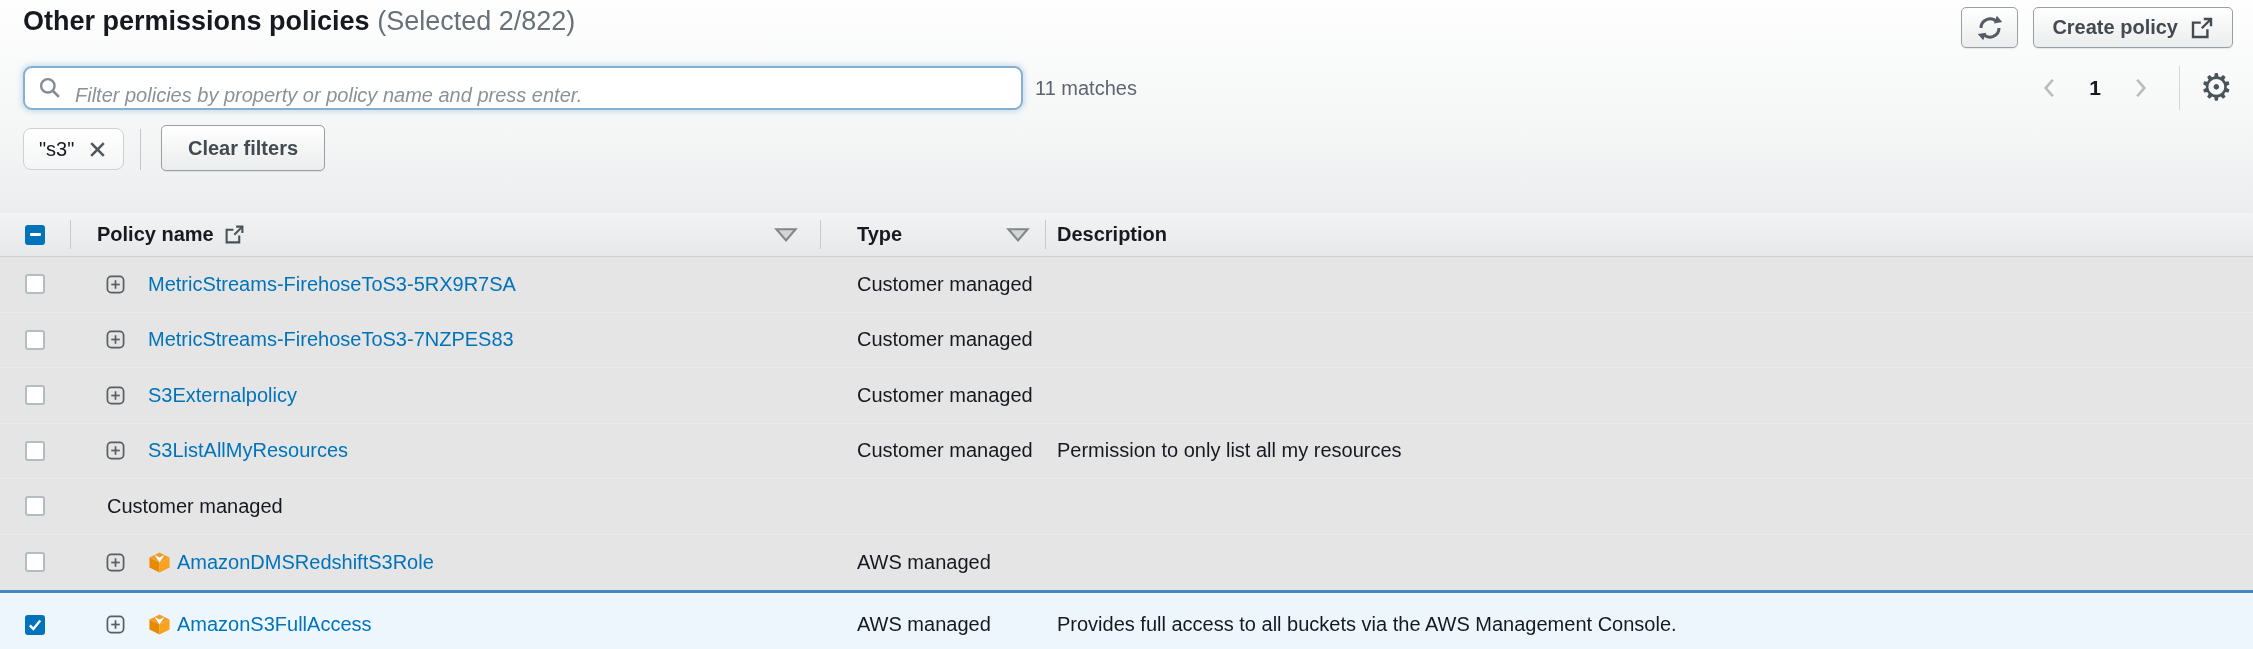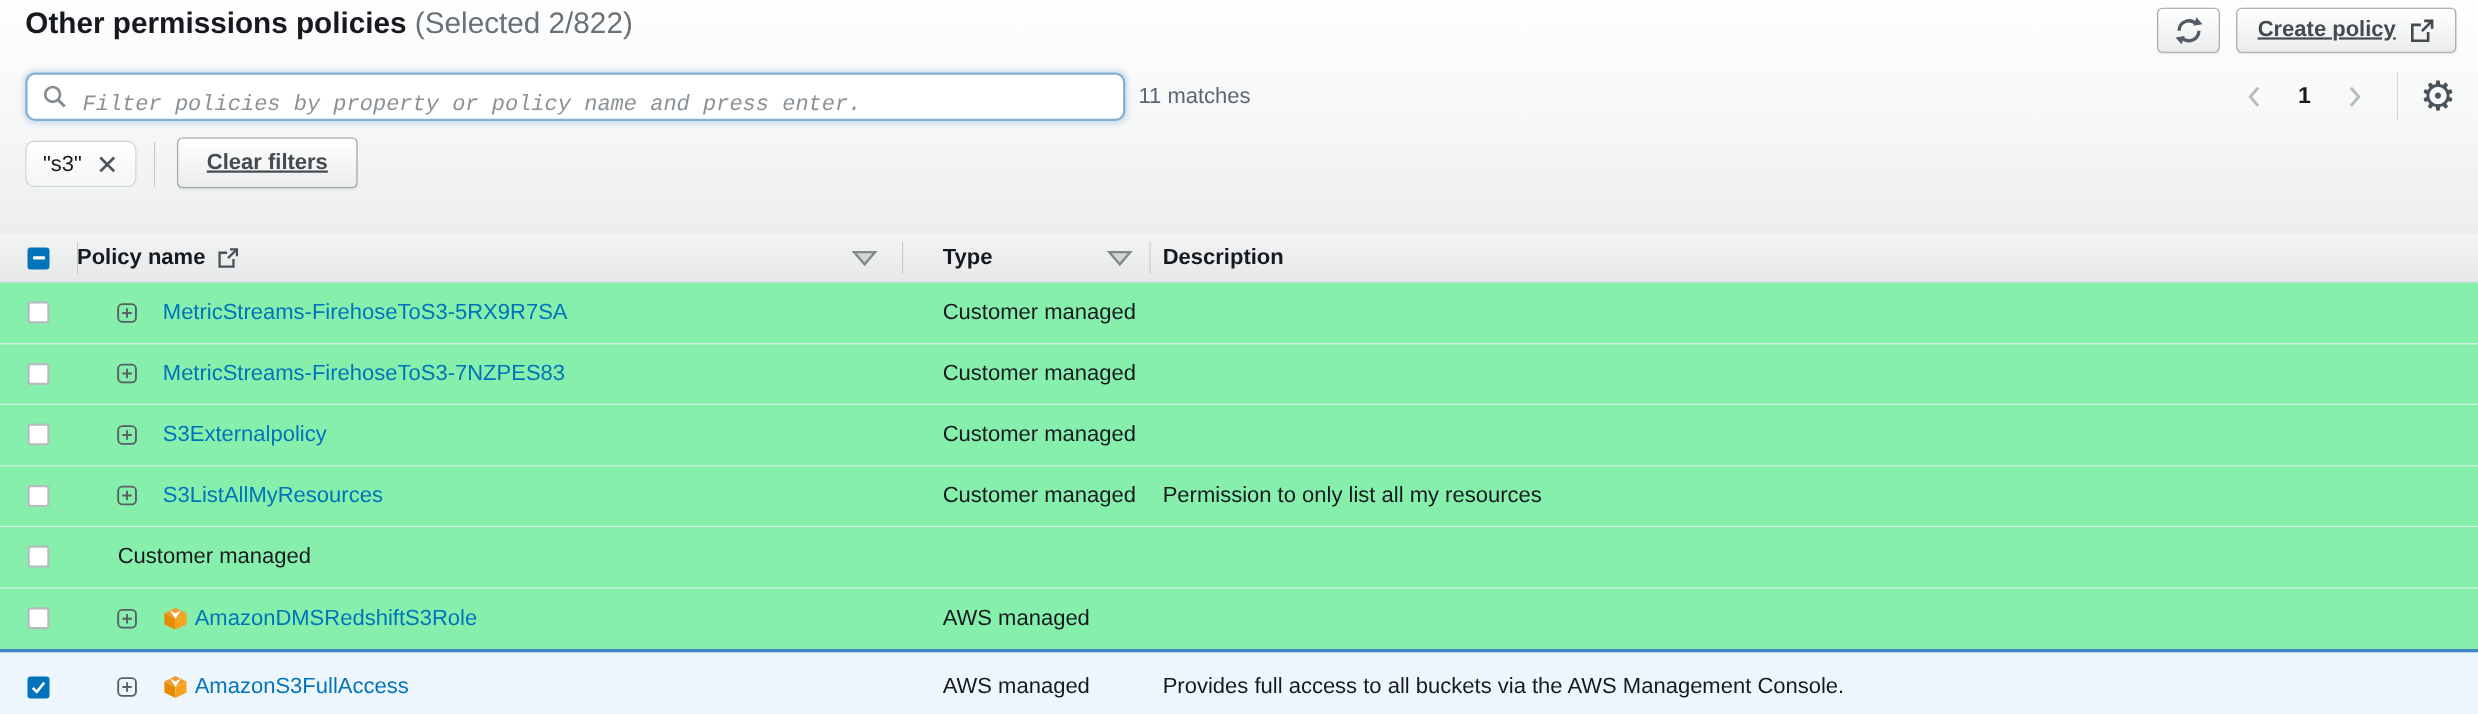--- a/index.html
+++ b/index.html
@@ -18,34 +18,33 @@
     font-size:27px;font-weight:bold;color:#16191f;white-space:nowrap;
   }
   .page-title .sel{font-weight:normal;color:#687078;}
   .actions{position:absolute;right:20px;top:7px;display:flex;gap:15px;align-items:center;}
   .btn{
     height:41px;border:1px solid #97a0a5;border-radius:5px;
     background:linear-gradient(180deg,#ffffff,#ebecec);
     color:#444b50;font-weight:bold;font-size:20px;
     display:flex;align-items:center;justify-content:center;cursor:pointer;
     box-shadow:0 1px 1px rgba(0,0,0,.08);
-    text-decoration:underline;
   }
   .btn-refresh{width:57px;}
   .btn-create{padding:0 18px;gap:12px;}
   
   .search-box{
     position:absolute;left:23px;top:66px;width:1000px;height:44px;box-sizing:border-box;
     background:#fff;border:2px solid #85b0d2;border-radius:9px;
     box-shadow:0 0 5px 2px rgba(125,175,215,.35);
     display:flex;align-items:center;padding:0 13px;gap:11px;
   }
   .search-box input{
     border:none;outline:none;flex:1;font-size:20px;color:#16191f;background:transparent;
-    font-family:Liberation Mono, monospace;
+    font-family:Liberation Sans, sans-serif;
     margin-top:15px;
   }
   .search-box input::placeholder{font-style:italic;color:#8b9297;opacity:1;}
   .matches{position:absolute;left:1035px;top:66px;height:44px;line-height:44px;font-size:20px;color:#5d6670;}
   .pager{position:absolute;right:20px;top:66px;height:44px;display:flex;align-items:center;}
   .pg-chev{display:flex;align-items:center;padding:4px 6px;cursor:pointer;}
   .pg-num{font-size:21px;font-weight:bold;color:#16191f;margin:0 26px;}
   .pg-div{width:1px;height:44px;background:#d3d7d8;margin:0 20px 0 24px;}
   .gear{font-size:37px;line-height:44px;color:#49535a;cursor:pointer;user-select:none;}
   
@@ -61,29 +60,29 @@
   .grid{display:grid;grid-template-columns:70px 750px 225px 1fr;align-items:center;}
   .thead{
     height:43px;background:linear-gradient(180deg,#f2f3f3,#e7e8e9);
     border-bottom:1px solid #cdd0d1;font-weight:bold;font-size:20px;color:#16191f;
   }
   .thead>div{position:relative;height:100%;display:flex;align-items:center;box-sizing:border-box;}
   .thead>div+div::before{
     content:"";position:absolute;left:0;top:7px;bottom:7px;width:1px;background:#c6cacb;
   }
   .c-check{padding-left:25px;}
-  .thead .c-name{}
+  .thead .c-name{padding-left:27px;}
   .thead .c-type{padding-left:37px;}
   .c-desc{padding-left:12px;}
   .hdr-ext{margin-left:10px;display:flex;align-items:center;}
   .tri{margin-left:auto;display:flex;align-items:center;cursor:pointer;}
   .thead .c-name .tri{margin-right:22px;}
   .thead .c-type .tri{margin-right:15px;}
   .trow{
-    height:55.5px;box-sizing:border-box;background:#86efac;border-bottom:1px solid #e9ebeb;
+    height:55.5px;box-sizing:border-box;background:#e5e5e5;border-bottom:1px solid #e9ebeb;
     font-size:20px;
   }
   .trow>div{display:flex;align-items:center;box-sizing:border-box;height:100%;}
   .trow .c-name{padding-left:36px;}
   .trow .c-type{padding-left:37px;color:#16191f;}
   .trow .c-desc{color:#16191f;}
   .trow.selected{
     background:#eef6fd;height:69px;
     border-top:3px solid #4287c5;border-bottom:3px solid #4287c5;
   }

